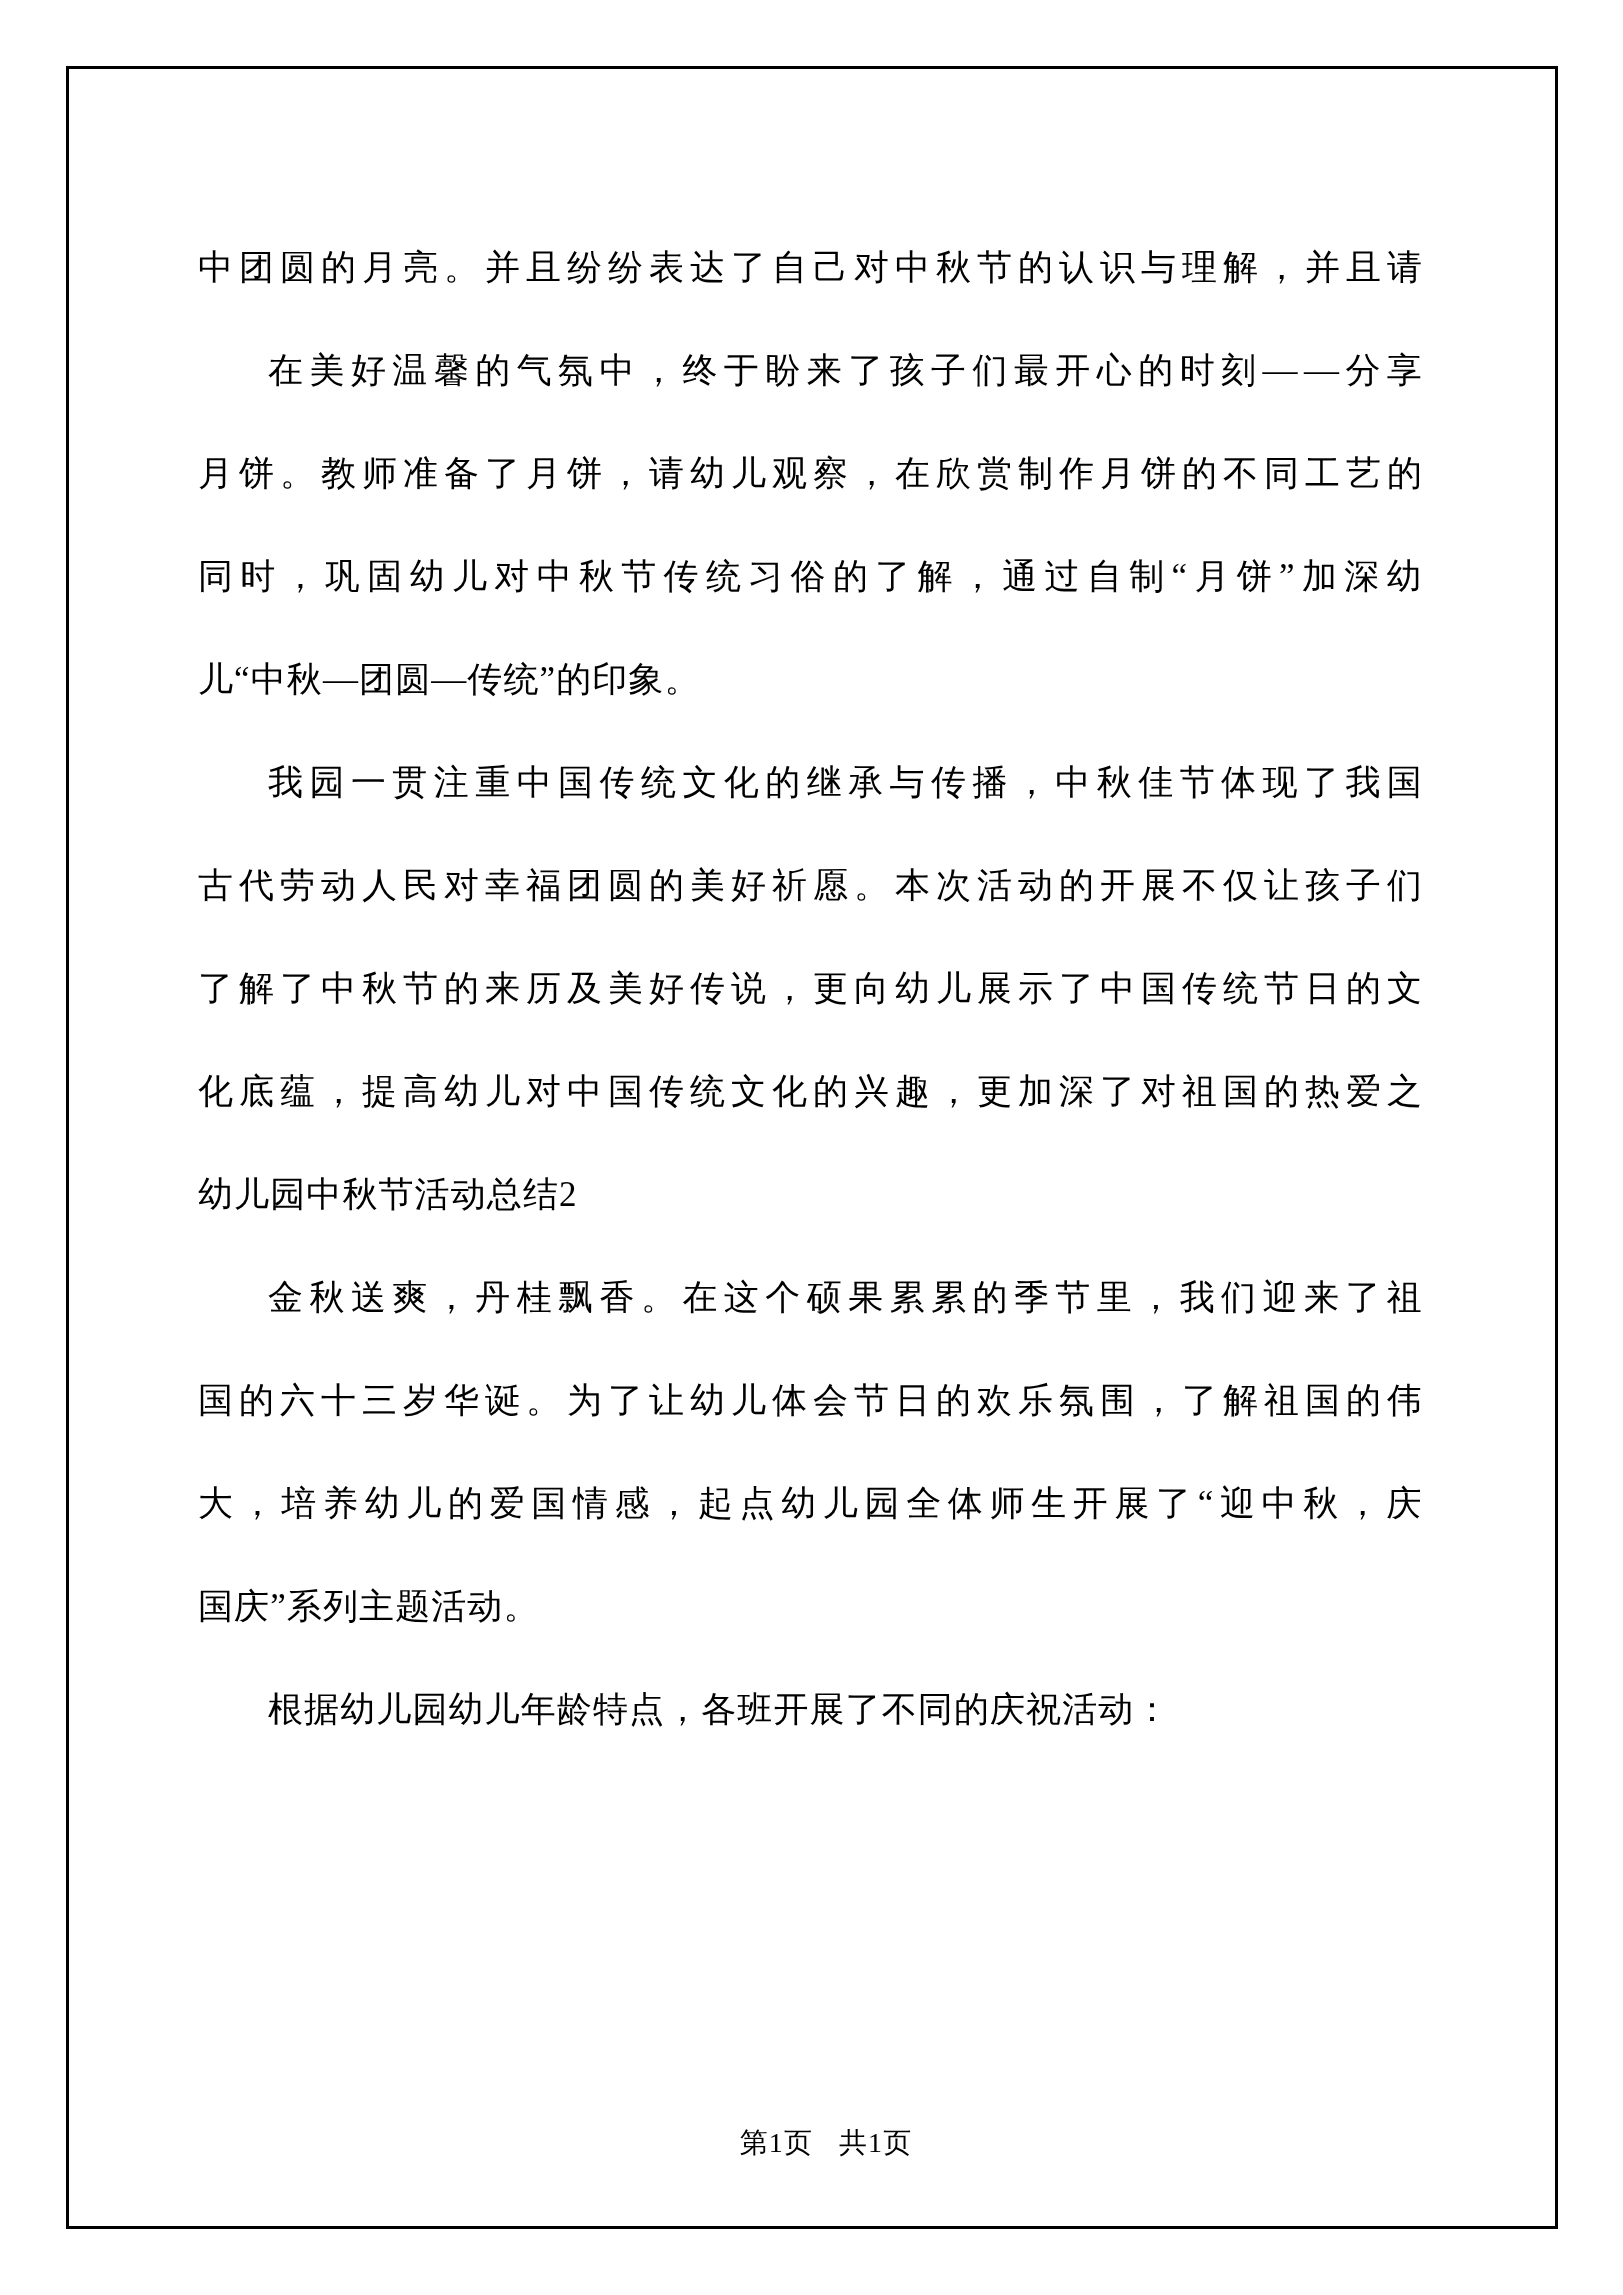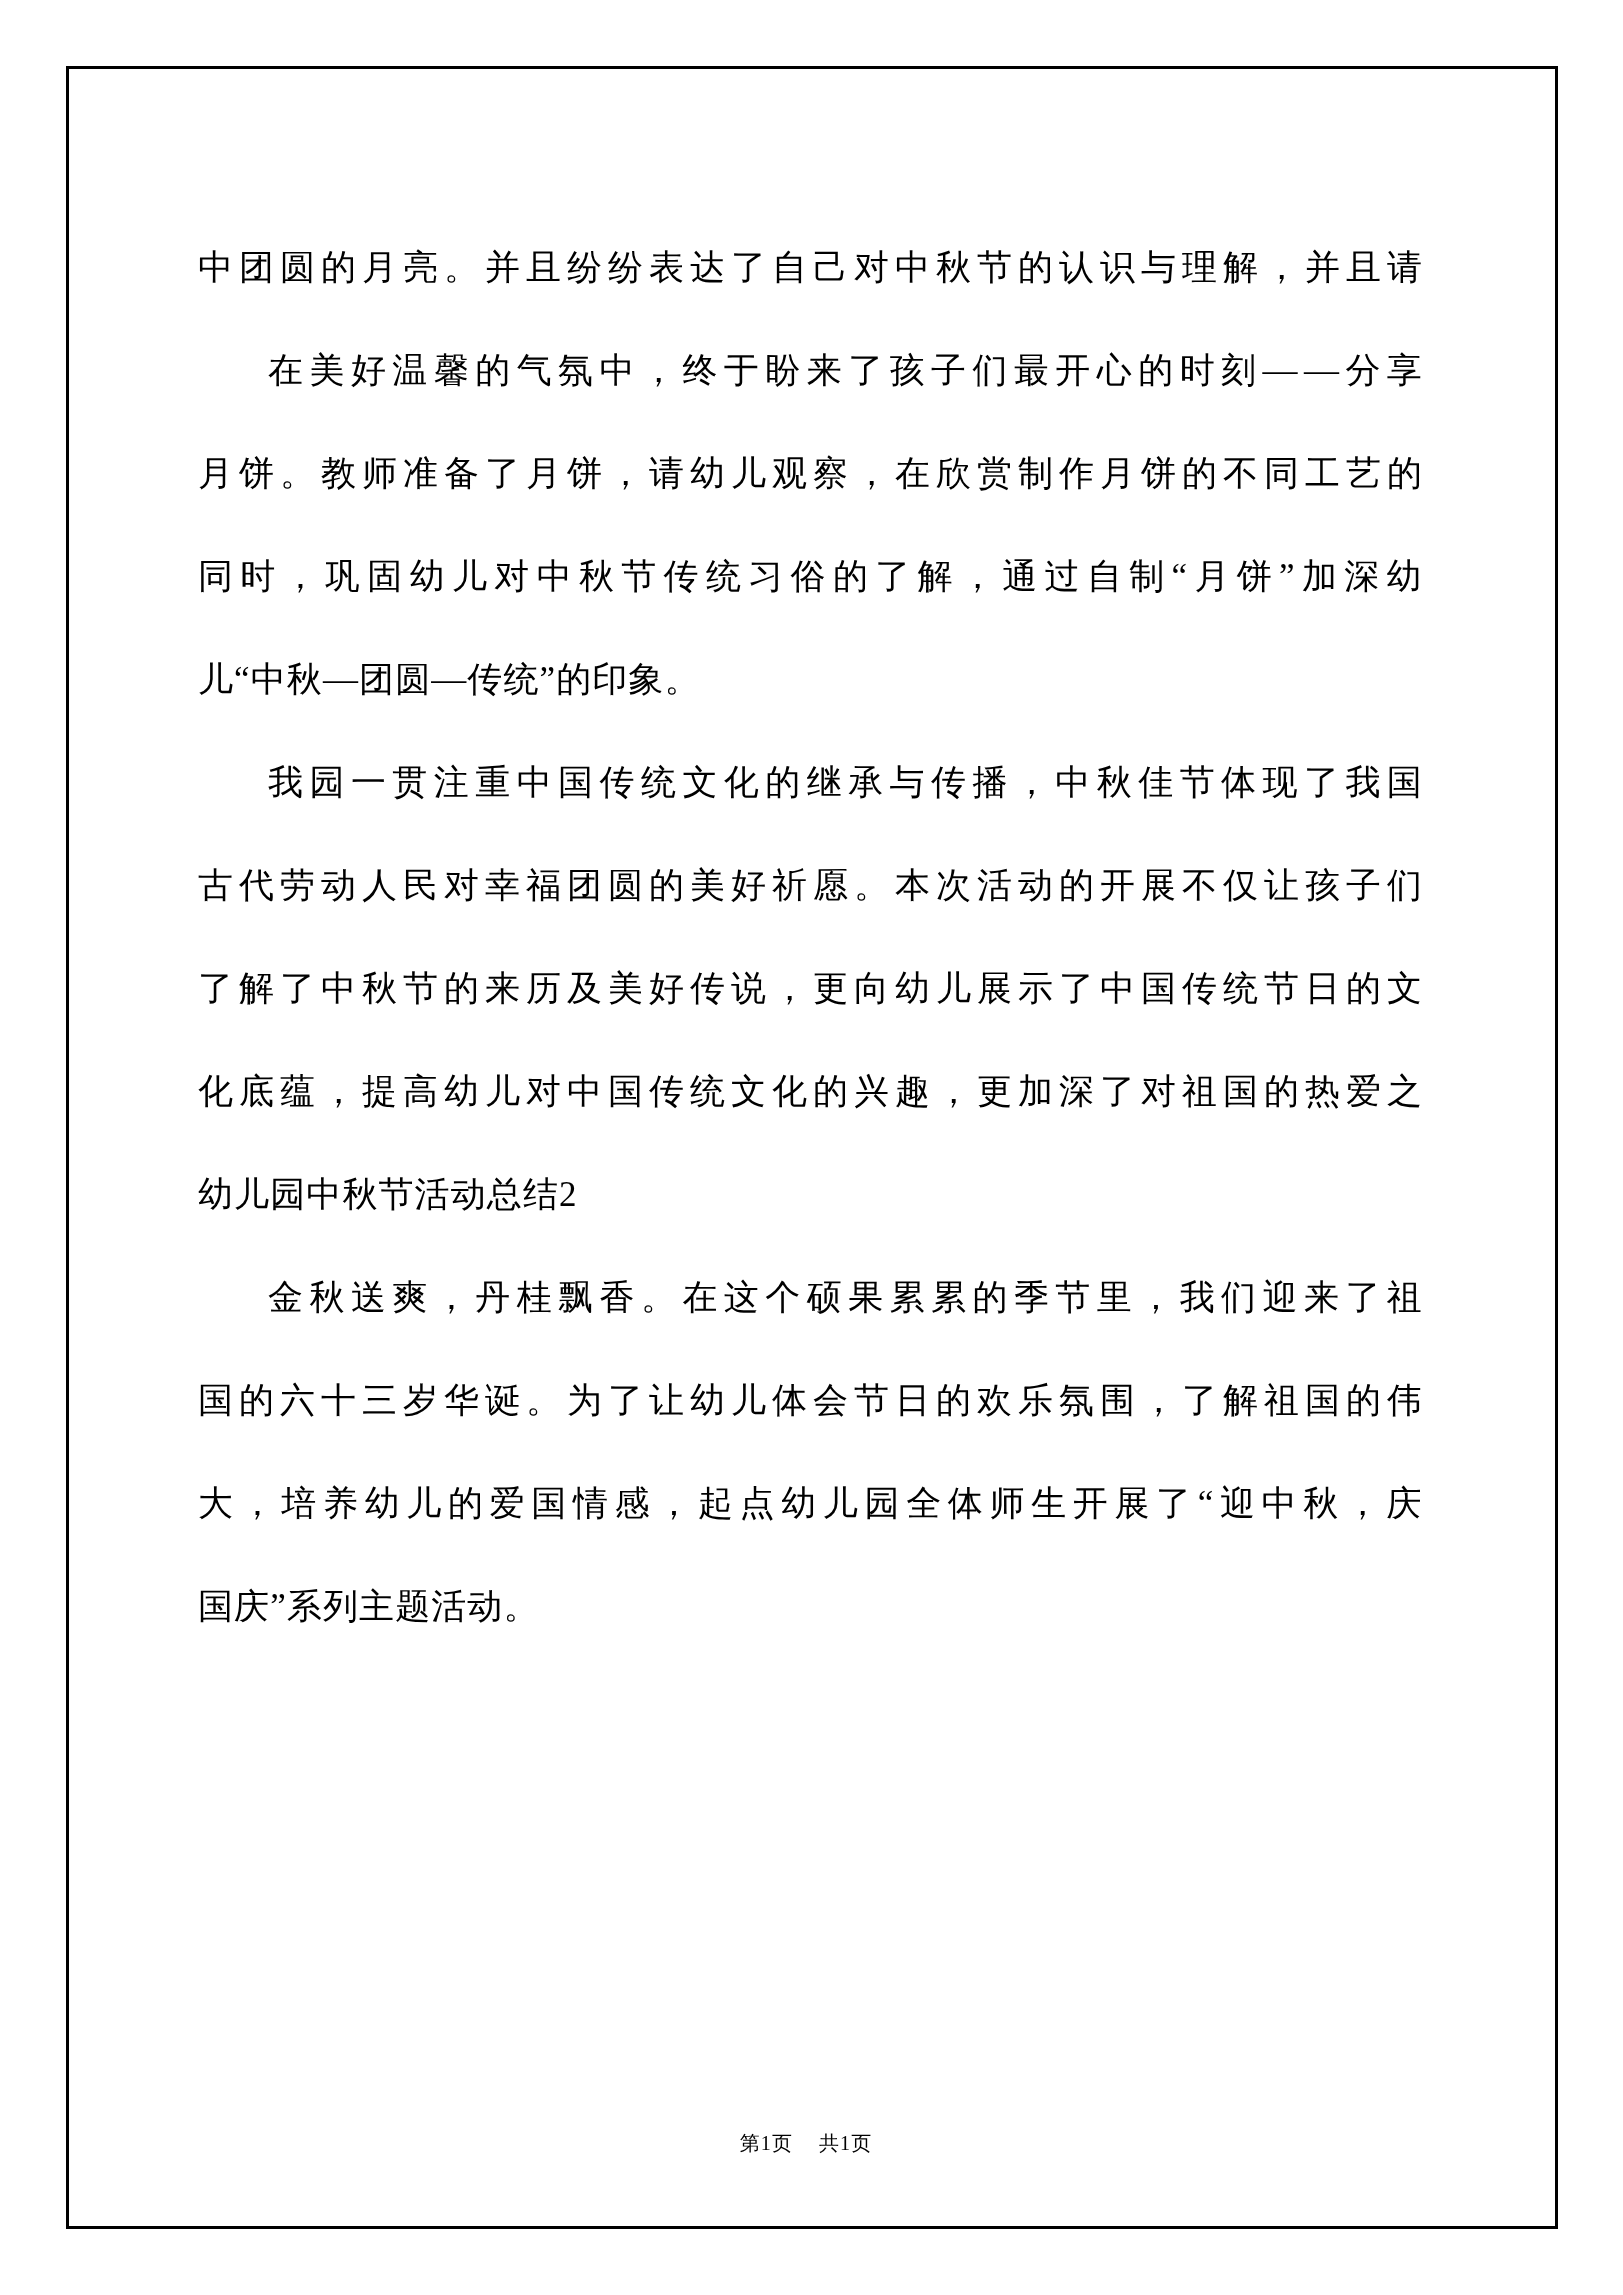--- a/index.html
+++ b/index.html
@@ -42,27 +42,27 @@
     display: flex;
     justify-content: space-between;
     align-items: center;
     letter-spacing: 0;
   }
   .line.indent {
     padding-left: 70px; 
   }
   .footer {
     position: absolute;
-    left: 194px;
+    left: 214px;
     top: 2115px;
     width: 1224px;
     height: 56px;
     line-height: 56px;
     text-align: center;
-    font-size: 20px;
+    font-size: 28px;
     letter-spacing: 1.1px;
   }
   .footer .gap {
     display: inline-block;
     width: 26px;
   }
 </style>
 </head>
 <body>
 
@@ -411,18 +411,19 @@
       <span>展</span>
       <span>了</span>
       <span>“</span>
       <span>迎</span>
       <span>中</span>
       <span>秋</span>
       <span>，</span>
       <span>庆</span>
     </div>
   <div class="line">国庆”系列主题活动。</div>
+  <div class="line indent">根据幼儿园幼儿年龄特点，各班开展了不同的庆祝活动：</div>
 </div>
 
 <div class="footer">
   <span>第1页</span><span class="gap"></span><span>共1页</span>
 </div>
 
 
 </body></html>

